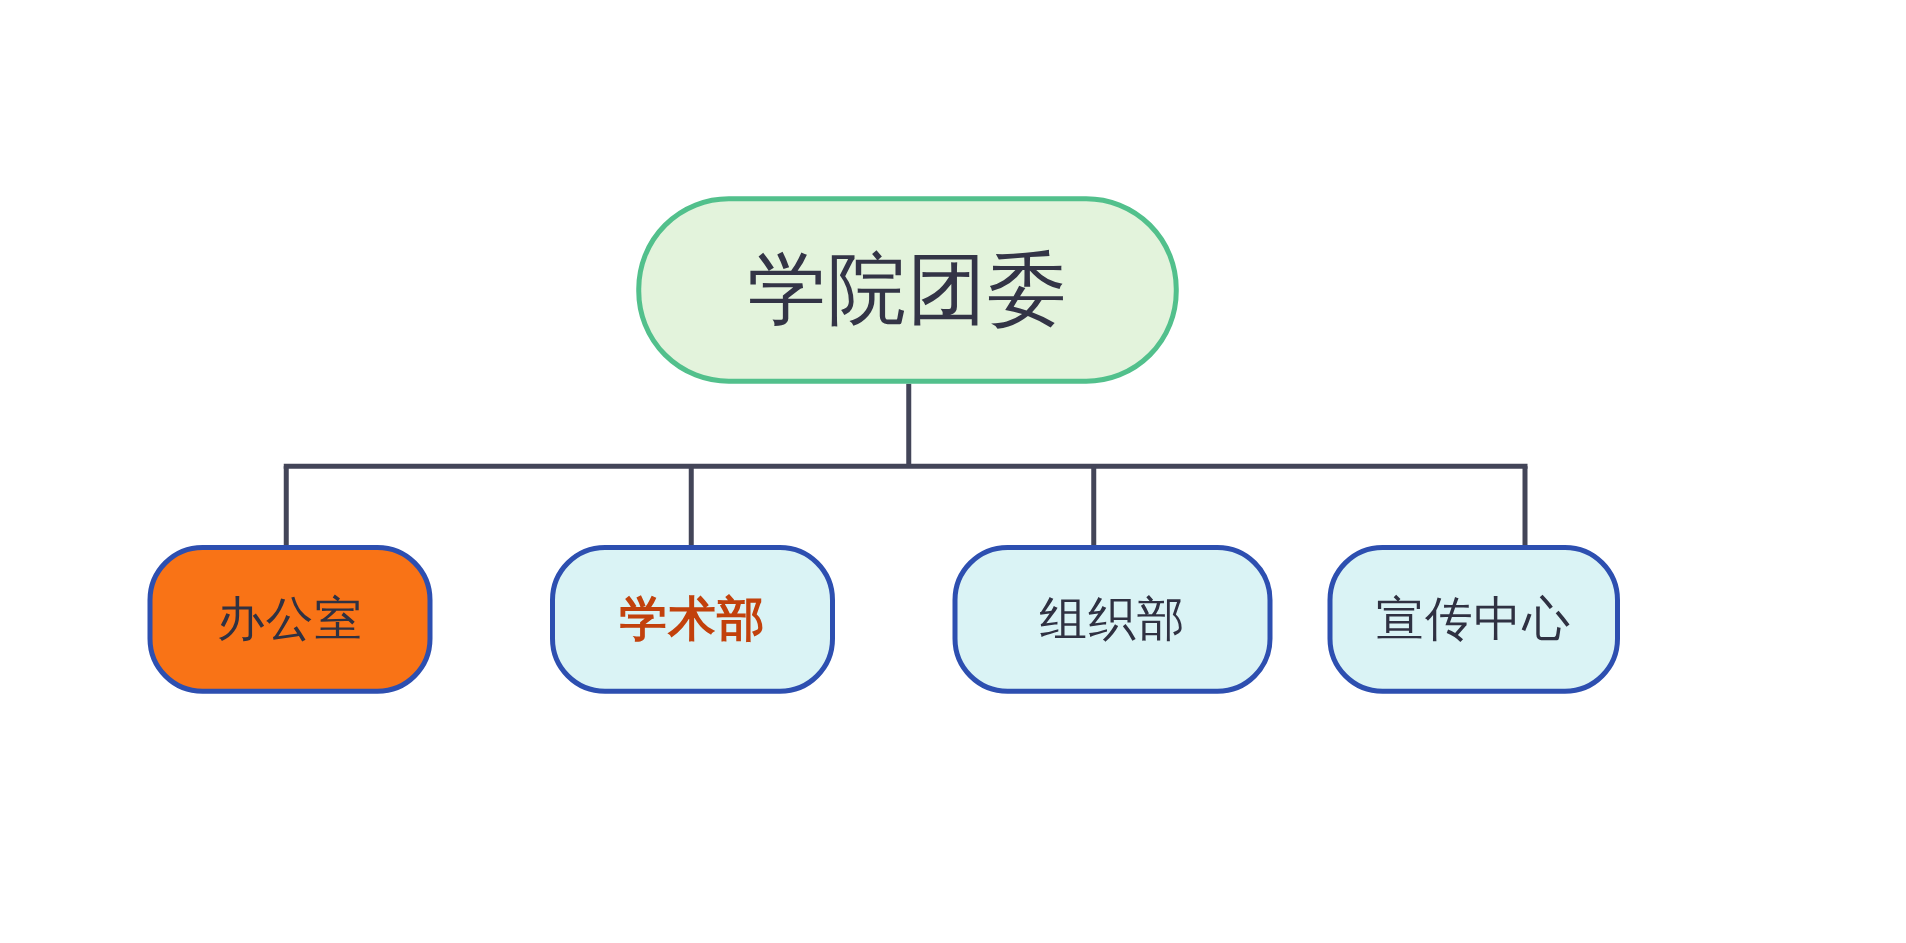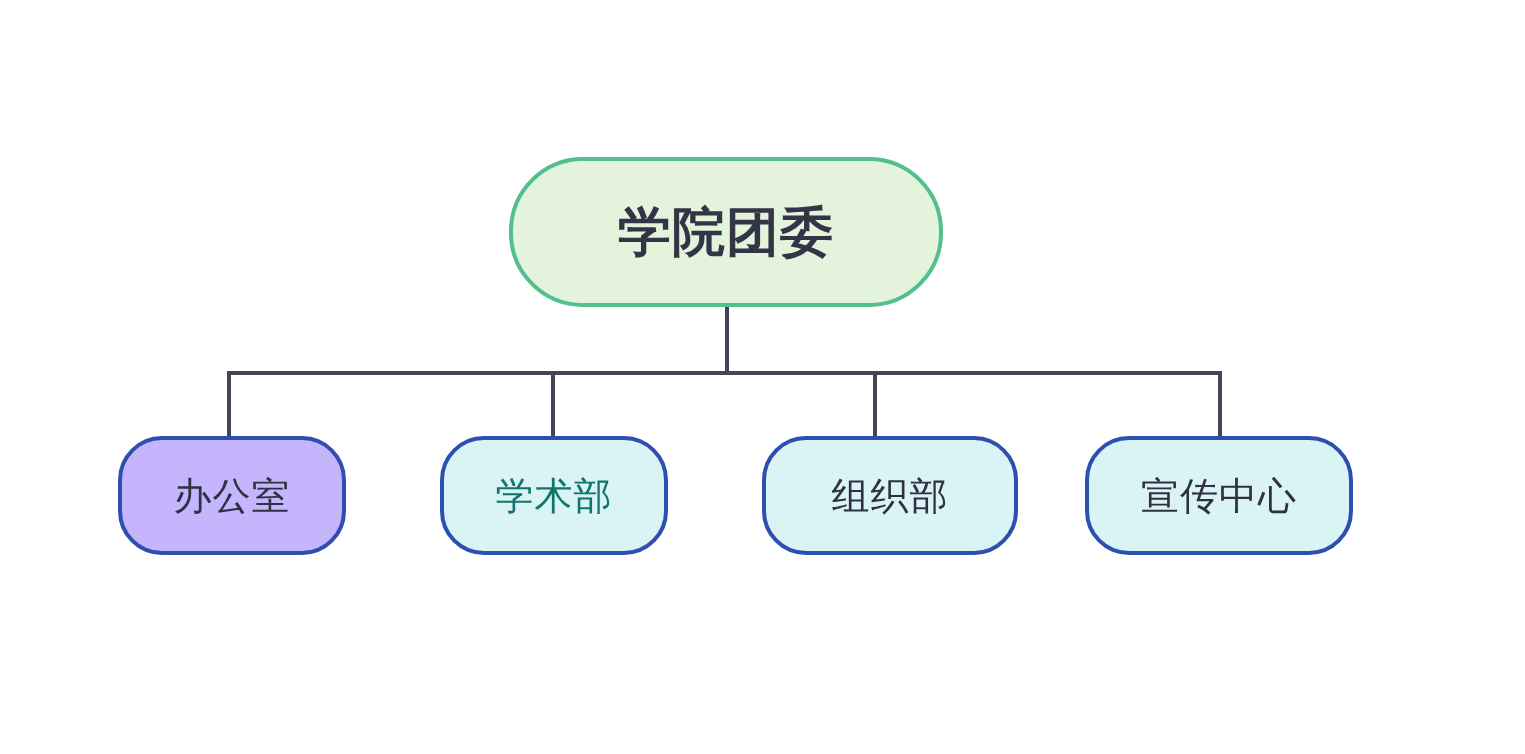--- a/index.html
+++ b/index.html
@@ -38,22 +38,22 @@
     left: 509px;
     top: 157px;
     width: 434px;
     height: 150px;
     background: #e3f3dc;
     border: 4px solid #52c08c;
     border-radius: 74px;
   }
   .node-root .node-label {
     font-family: "Liberation Serif", "DejaVu Serif", serif;
-    font-weight: bold;
-    font-size: 53px;
+    font-weight: normal;
+    font-size: 63px;
     line-height: 1;
     color: #333446;
     letter-spacing: 1px;
   }
   .node-child {
     height: 119px;
     background: #daf3f5;
     border: 4px solid #2d4fb0;
     border-radius: 44px;
     top: 436px;
@@ -62,21 +62,21 @@
     font-family: "Liberation Sans", "DejaVu Sans", sans-serif;
     font-weight: normal;
     font-size: 38px;
     line-height: 1;
     color: #2f3142;
     letter-spacing: 1px;
   }
   .node-child-0 { left: 118px; width: 228px; }
   .node-child-1 { left: 440px; width: 228px; }
   .node-child-2 { left: 762px; width: 256px; }
-  .node-child-3 { left: 1085px; width: 268px; }
+  .node-child-3 { left: 1062px; width: 234px; }
 </style>
 </head>
 <body>
 
 <div id="org-chart" style="background: rgb(255, 255, 255);">
 
   <svg id="connector-layer" viewBox="0 0 1525 754" width="1525" height="754" xmlns="http://www.w3.org/2000/svg">
     <g id="connector-group" fill="none" stroke="#434558" stroke-width="4" stroke-linecap="butt">
       <line x1="727" y1="307" x2="727" y2="373"></line>
       <line x1="227" y1="373" x2="1222" y2="373"></line>
@@ -84,26 +84,26 @@
       <line x1="553" y1="373" x2="553" y2="436"></line>
       <line x1="875" y1="373" x2="875" y2="436"></line>
       <line x1="1220" y1="373" x2="1220" y2="436"></line>
     </g>
   </svg>
 
   <div class="node node-root" style="background: rgb(227, 243, 220); border-color: rgb(82, 192, 140);">
     <span class="node-label" style="color: rgb(51, 52, 70);">学院团委</span>
   </div>
 
-  <div class="node node-child node-child-0" style="background: #c4b5fd; border-color: rgb(45, 79, 176);">
+  <div class="node node-child node-child-0" style="background: #f97316; border-color: rgb(45, 79, 176);">
     <span class="node-label" style="color: rgb(47, 49, 66);">办公室</span>
   </div>
 
   <div class="node node-child node-child-1" style="background: rgb(218, 243, 245); border-color: rgb(45, 79, 176);">
-    <span class="node-label" style="color: #0f766e;">学术部</span>
+    <span class="node-label" style="color: #c2410c; font-weight: bold;">学术部</span>
   </div>
 
   <div class="node node-child node-child-2" style="background: rgb(218, 243, 245); border-color: rgb(45, 79, 176);">
     <span class="node-label" style="color: rgb(47, 49, 66);">组织部</span>
   </div>
 
   <div class="node node-child node-child-3" style="background: rgb(218, 243, 245); border-color: rgb(45, 79, 176);">
     <span class="node-label" style="color: rgb(47, 49, 66);">宣传中心</span>
   </div>
 

